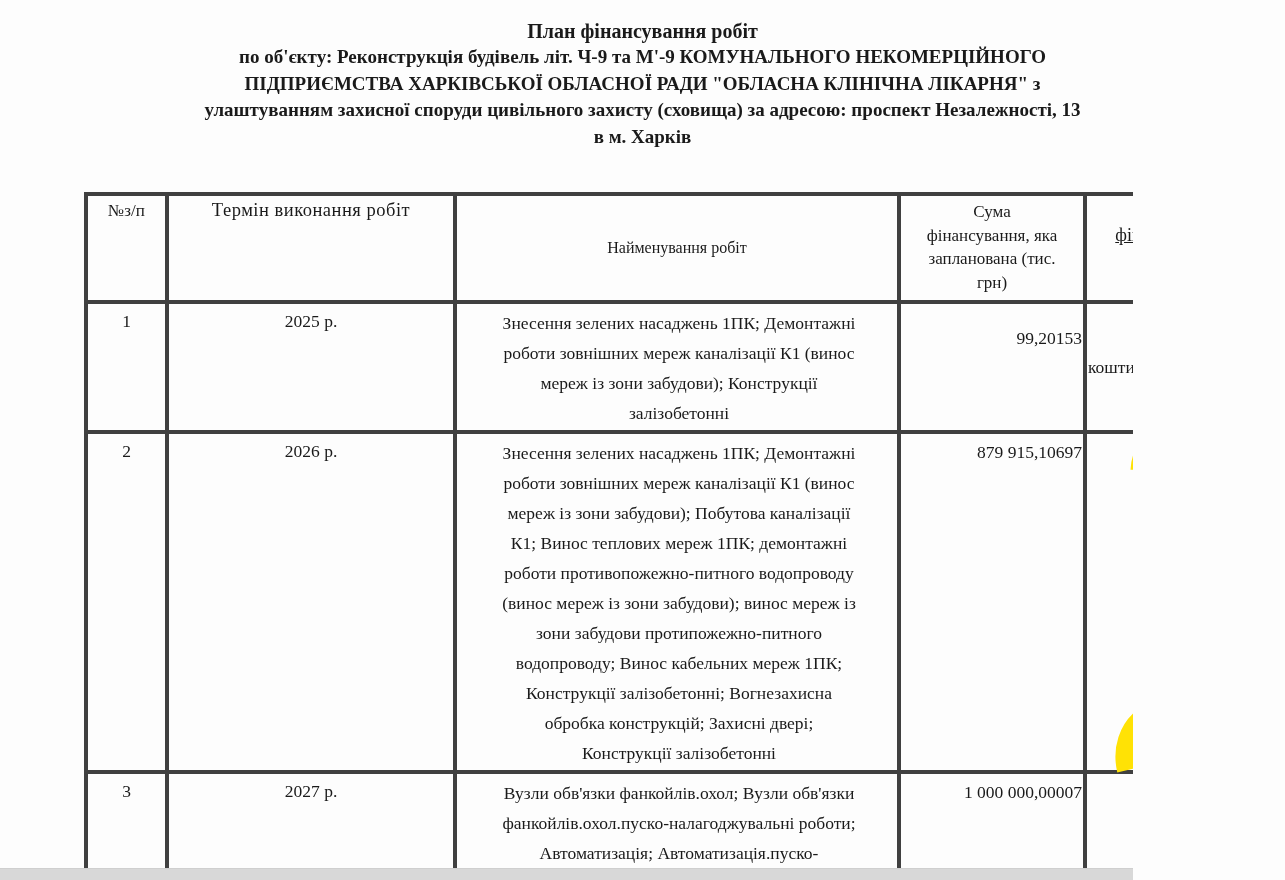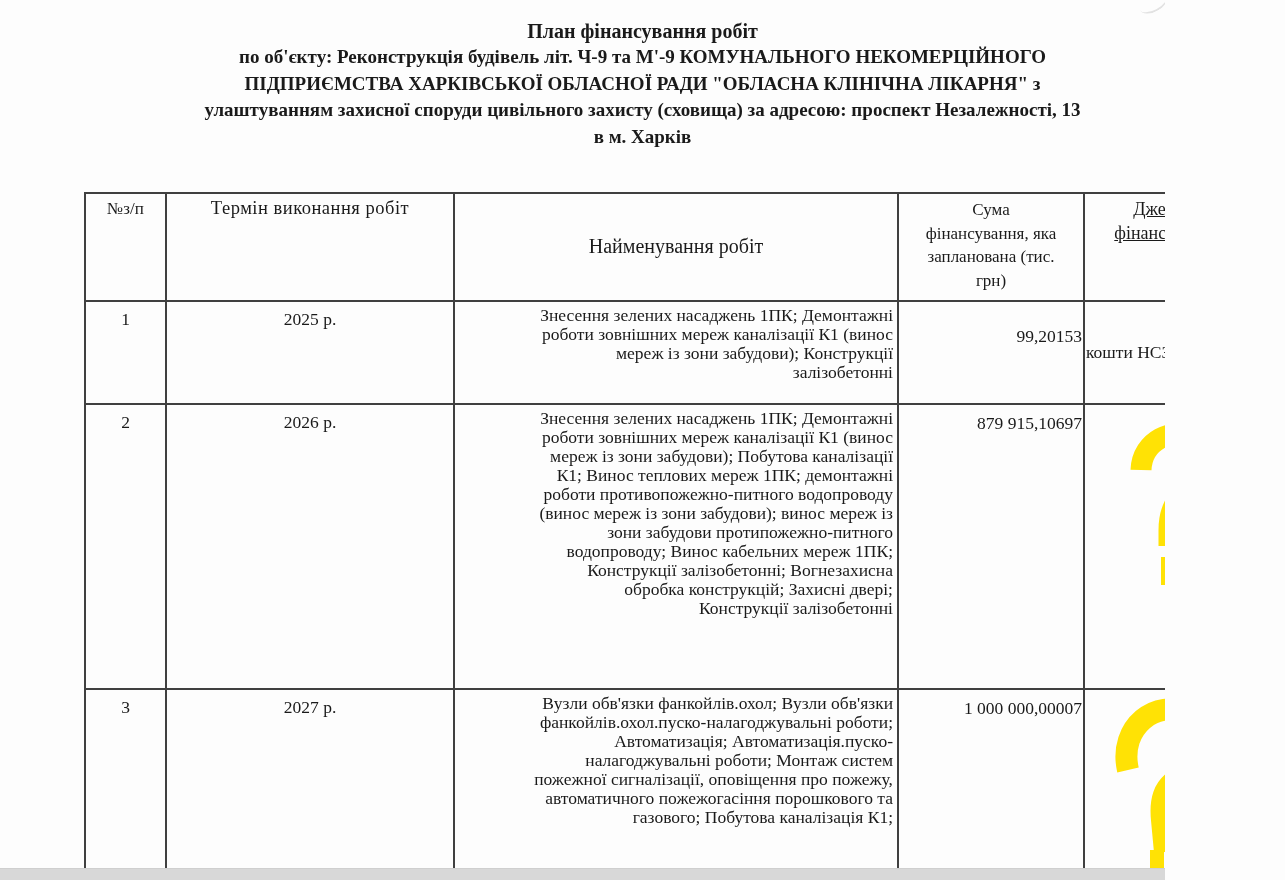--- a/index.html
+++ b/index.html
@@ -1,43 +1,42 @@
 <!DOCTYPE html>
 <html><head>
 <meta charset="utf-8">
 <style>
   html,body{margin:0;padding:0;background:#fdfdfd;}
   .page{
     position:relative; width:1133px; height:880px; overflow:hidden;
     background:#fdfdfd; color:#1a1a1a;
     font-family:"Liberation Serif","DejaVu Serif",serif;
-    padding-left:32px;
   }
   
   .titleblock{position:absolute; top:18px; left:40px; width:1205px; text-align:center; font-weight:bold;}
   .title-main{font-size:20px; line-height:26px;}
   .title-sub{font-size:19px; line-height:26.5px;}
   
   table.doc{
     position:absolute; left:84px; top:192px;
     border-collapse:collapse; table-layout:fixed; width:1164px;
     font-size:17.5px;
   }
-  table.doc td{border:2px solid #404040; overflow:hidden;}
+  table.doc td{border:4px solid #404040; overflow:hidden;}
   .h-header{height:108px;} .h-r1{height:103px;} .h-r2{height:285px;} .h-r3{height:200px;}
   .th{vertical-align:top; text-align:center; padding-top:5px; font-weight:normal;}
   .th-num{font-size:17px;}
   .th-term{font-size:18.5px; letter-spacing:0.5px; padding-top:4px;}
-  .th-name{vertical-align:middle; padding-top:0; font-size:20px;}
+  .th-name{vertical-align:middle; padding-top:0; font-size:16px;}
   .th-sum{white-space:pre-line; line-height:23.5px; font-size:17px; padding-top:4px;border-radius:19px;}
   .th-src{white-space:pre-line; line-height:23.5px; font-size:18px; padding-top:4px;text-decoration:underline;}
   .td-num{vertical-align:top; text-align:center; padding-top:7px;}
   .td-term{vertical-align:top; text-align:center; padding-top:7px;margin-top:20px;}
-  .td-works{vertical-align:top; text-align:right; padding:4px 4px 2px 8px;
-            white-space:pre-line; line-height:19px;}
+  .td-works{vertical-align:top; text-align:center; padding:4px 4px 2px 8px;
+            white-space:pre-line; line-height:30px;}
   .td-amount{vertical-align:top; text-align:right; padding-top:8px;}
   .td-amount-mid{padding-top:24px;}
   .td-source{vertical-align:middle; text-align:left;}
   
   .scan-band{position:absolute; left:0; top:868px; width:1285px; height:12px;
              background:#d8d8d8; border-top:1px solid #cfcfcf;}
   .edge-shadow{position:absolute; left:1262px; top:432px; width:3px; height:436px;
                background:#a9a9a9; opacity:.75;}
   .corner-artifact{position:absolute; left:1138px; top:-6px; width:30px; height:16px;
                    border-bottom:2px solid #e2e2e2; border-radius:50%;

